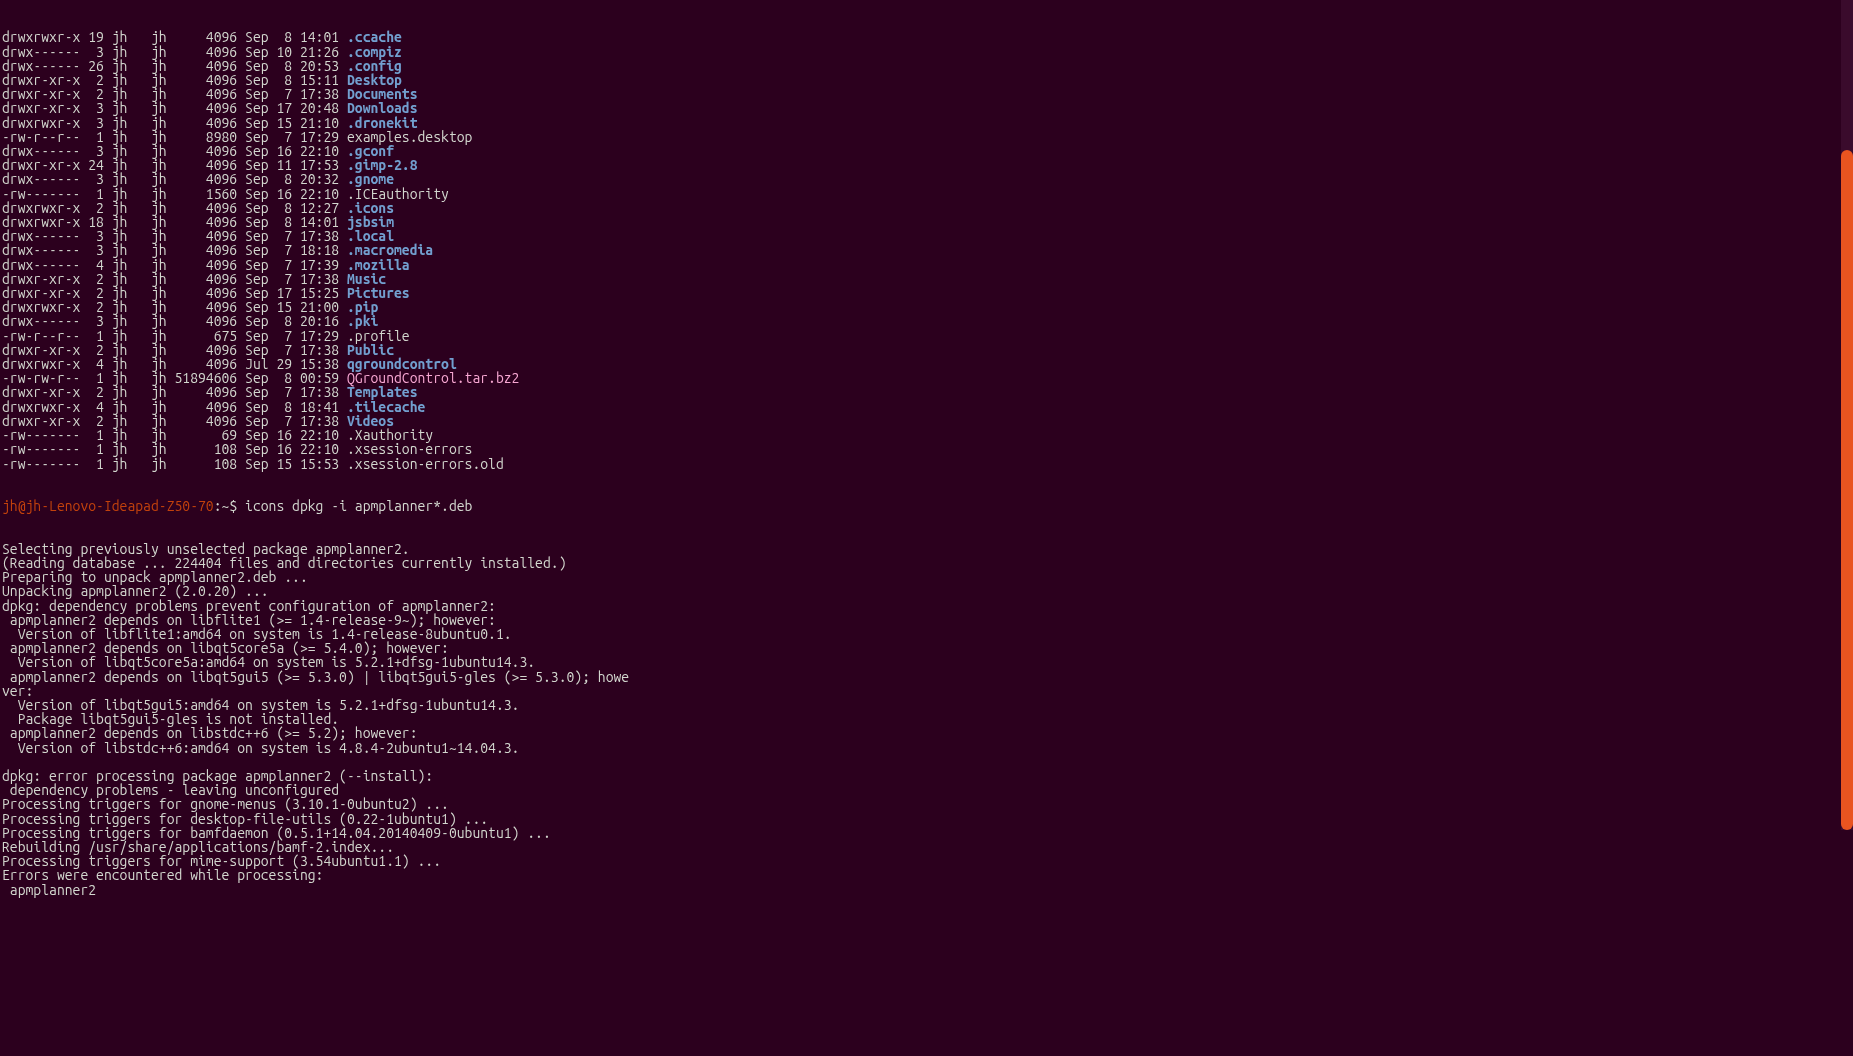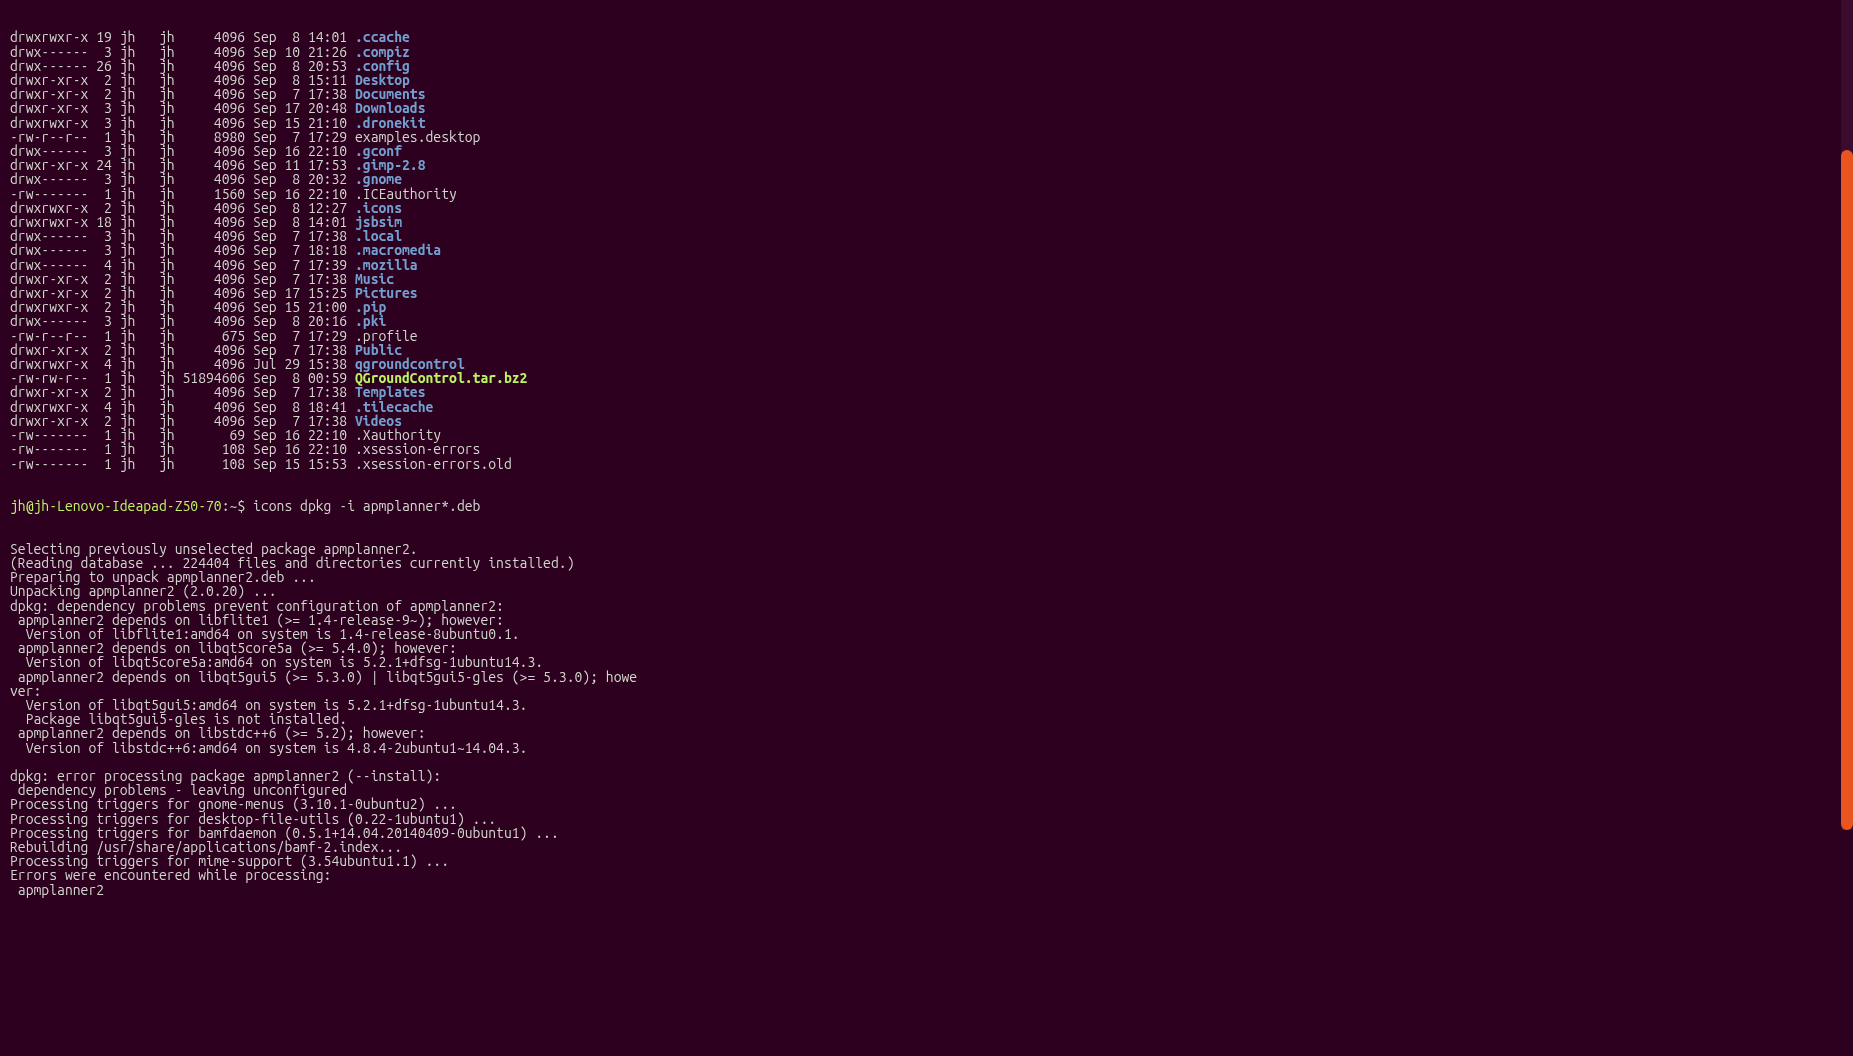--- a/index.html
+++ b/index.html
@@ -8,31 +8,31 @@
     width: 1853px;
     height: 1056px;
     background: #2c001e;
     font-family: "Ubuntu Mono", "DejaVu Sans Mono", "Consolas", monospace;
     font-size: 14px;
     line-height: 14.2px;
     color: #d3d7cf;
     overflow: hidden;
   }
   .terminal {
-    padding: 2px 0 0 10px;
+    padding: 2px 0 0 2px;
     white-space: pre;
     position: relative;
   }
   .ls-row span {
     display: inline;
   }
   .dir   { color: #729fcf; font-weight: bold; }
-  .arch  { color: #bef264; font-weight: bold; }
+  .arch  { color: #f9a8d4; font-weight: normal; }
   .plain { color: #d3d7cf; }
-  .user  { color: #bef264; }
+  .user  { color: #c2410c; }
   .path  { color: #d3d7cf; }
   .dollar{ color: #d3d7cf; }
   .cursor {
     display: inline-block;
     width: 8px;
     height: 14px;
     background: #d3d7cf;
     vertical-align: text-bottom;
     margin-left: 2px;
   }

